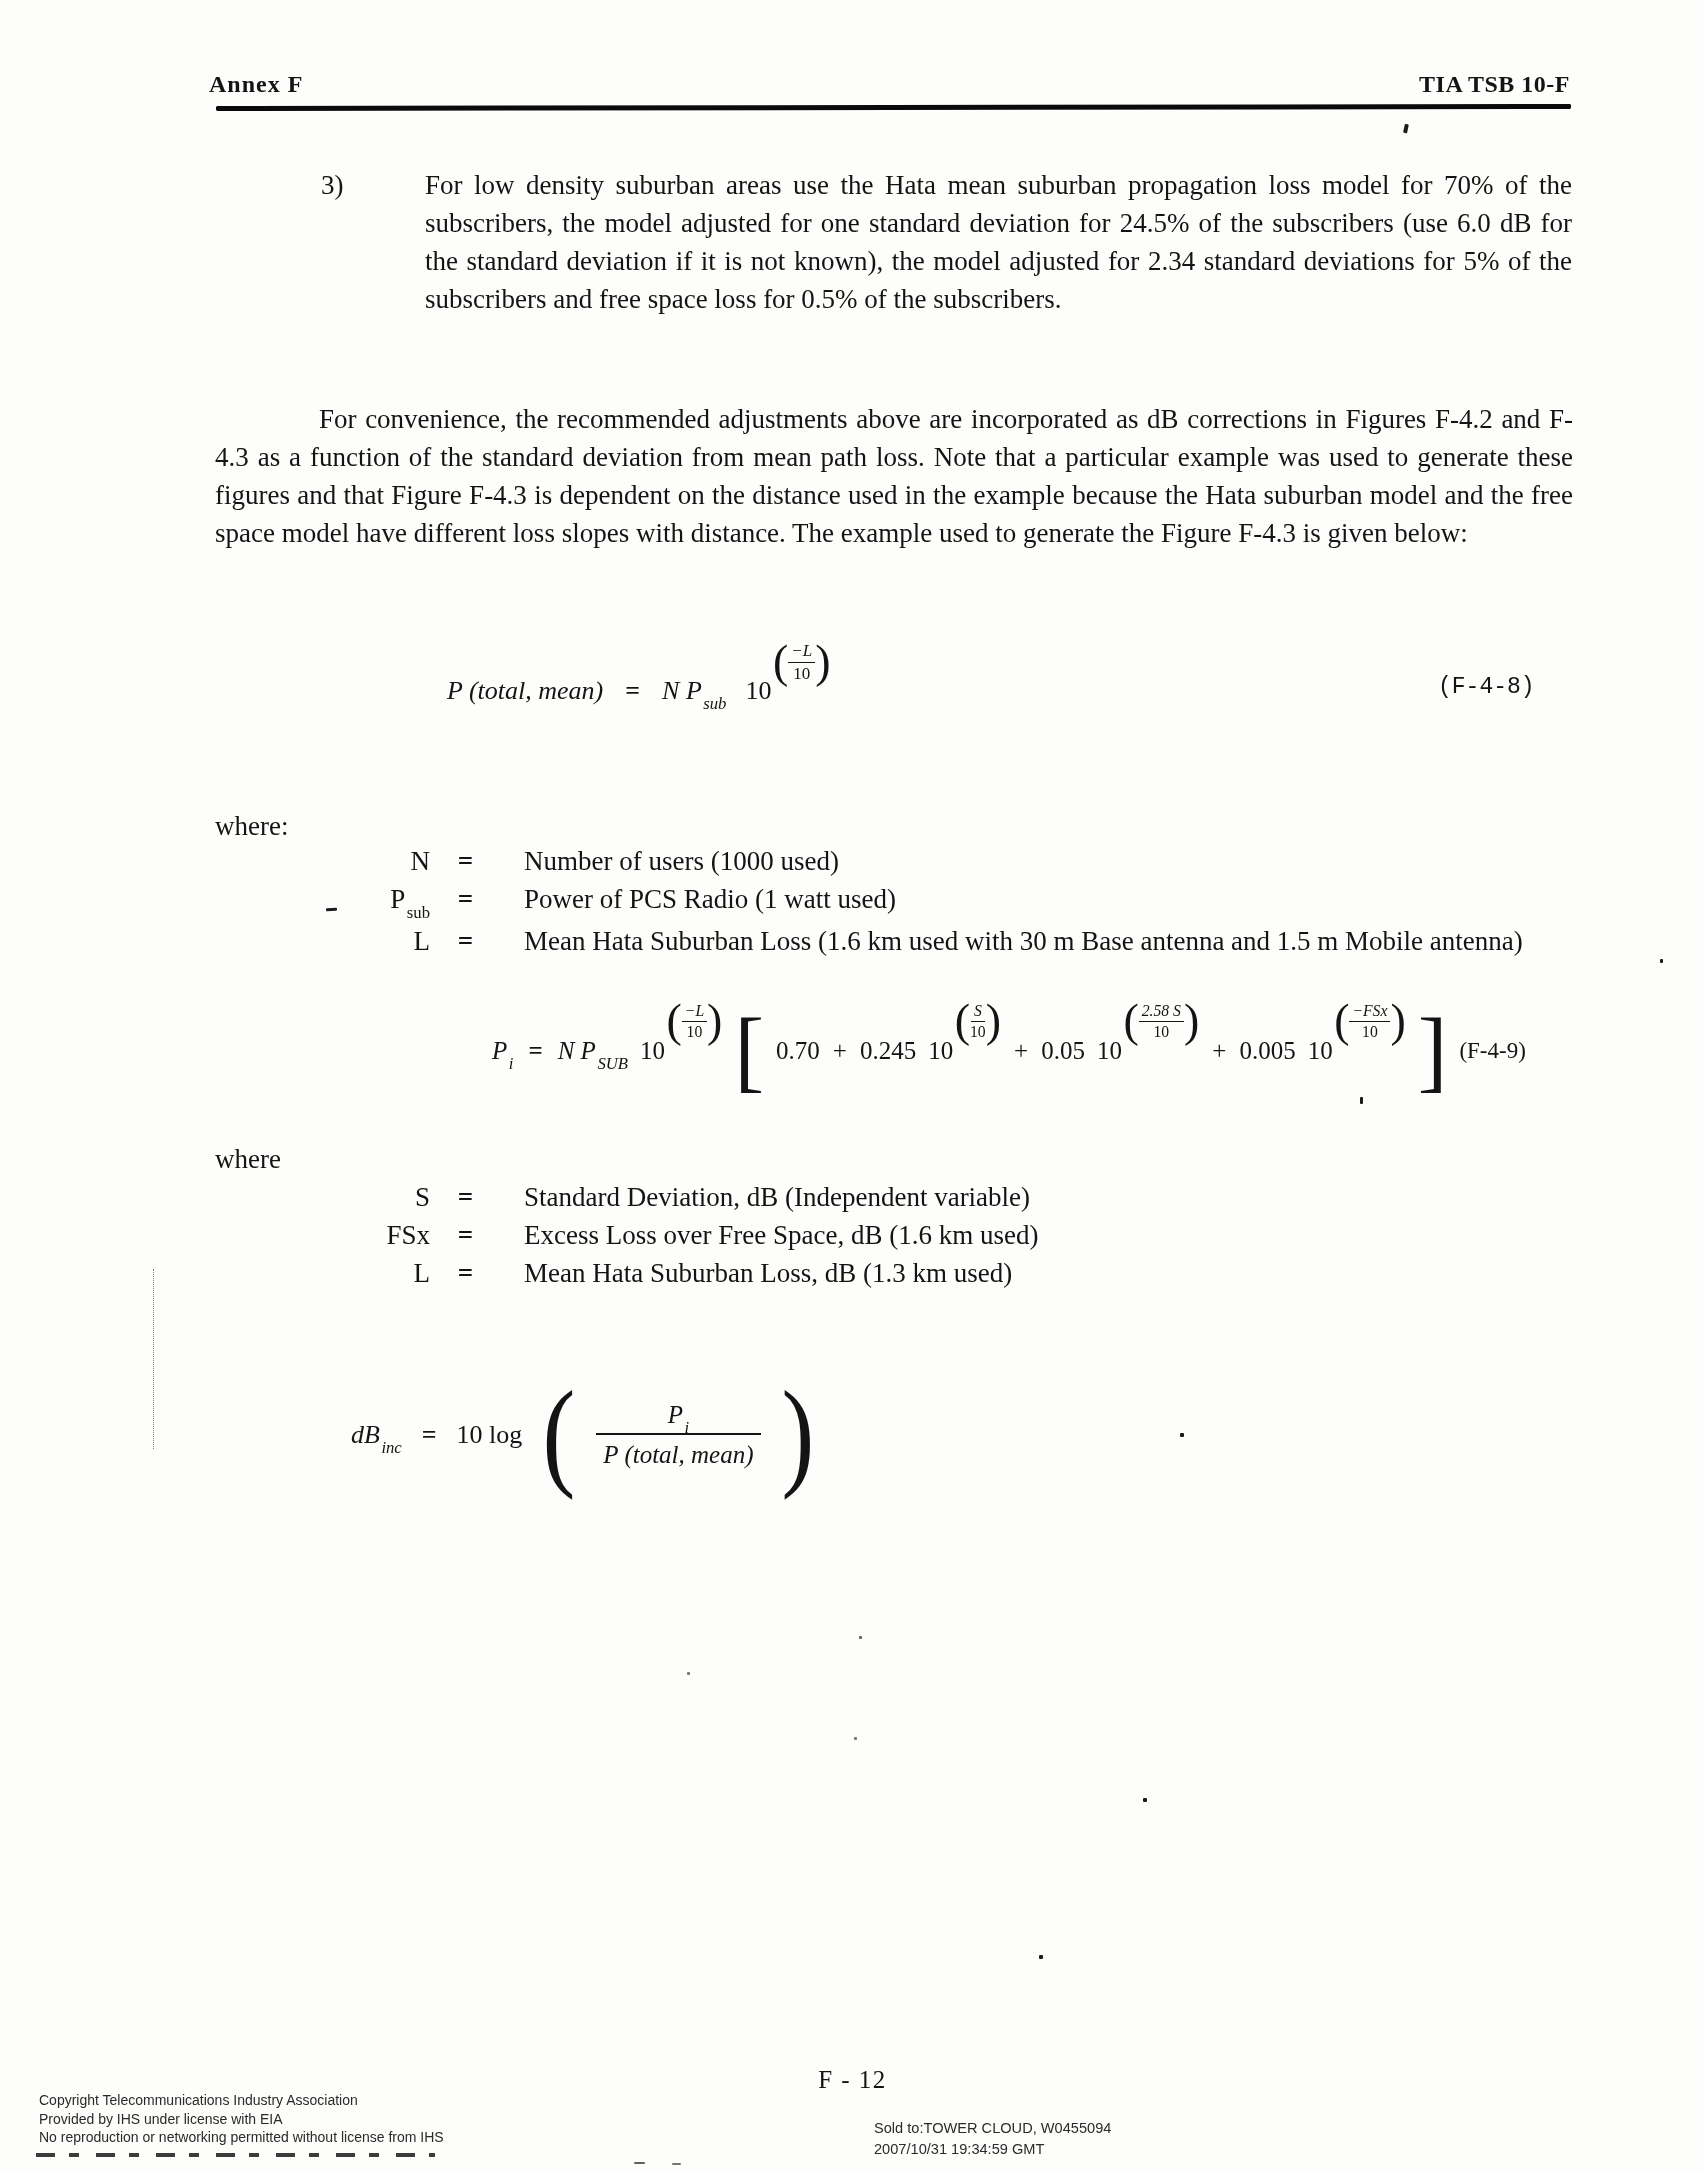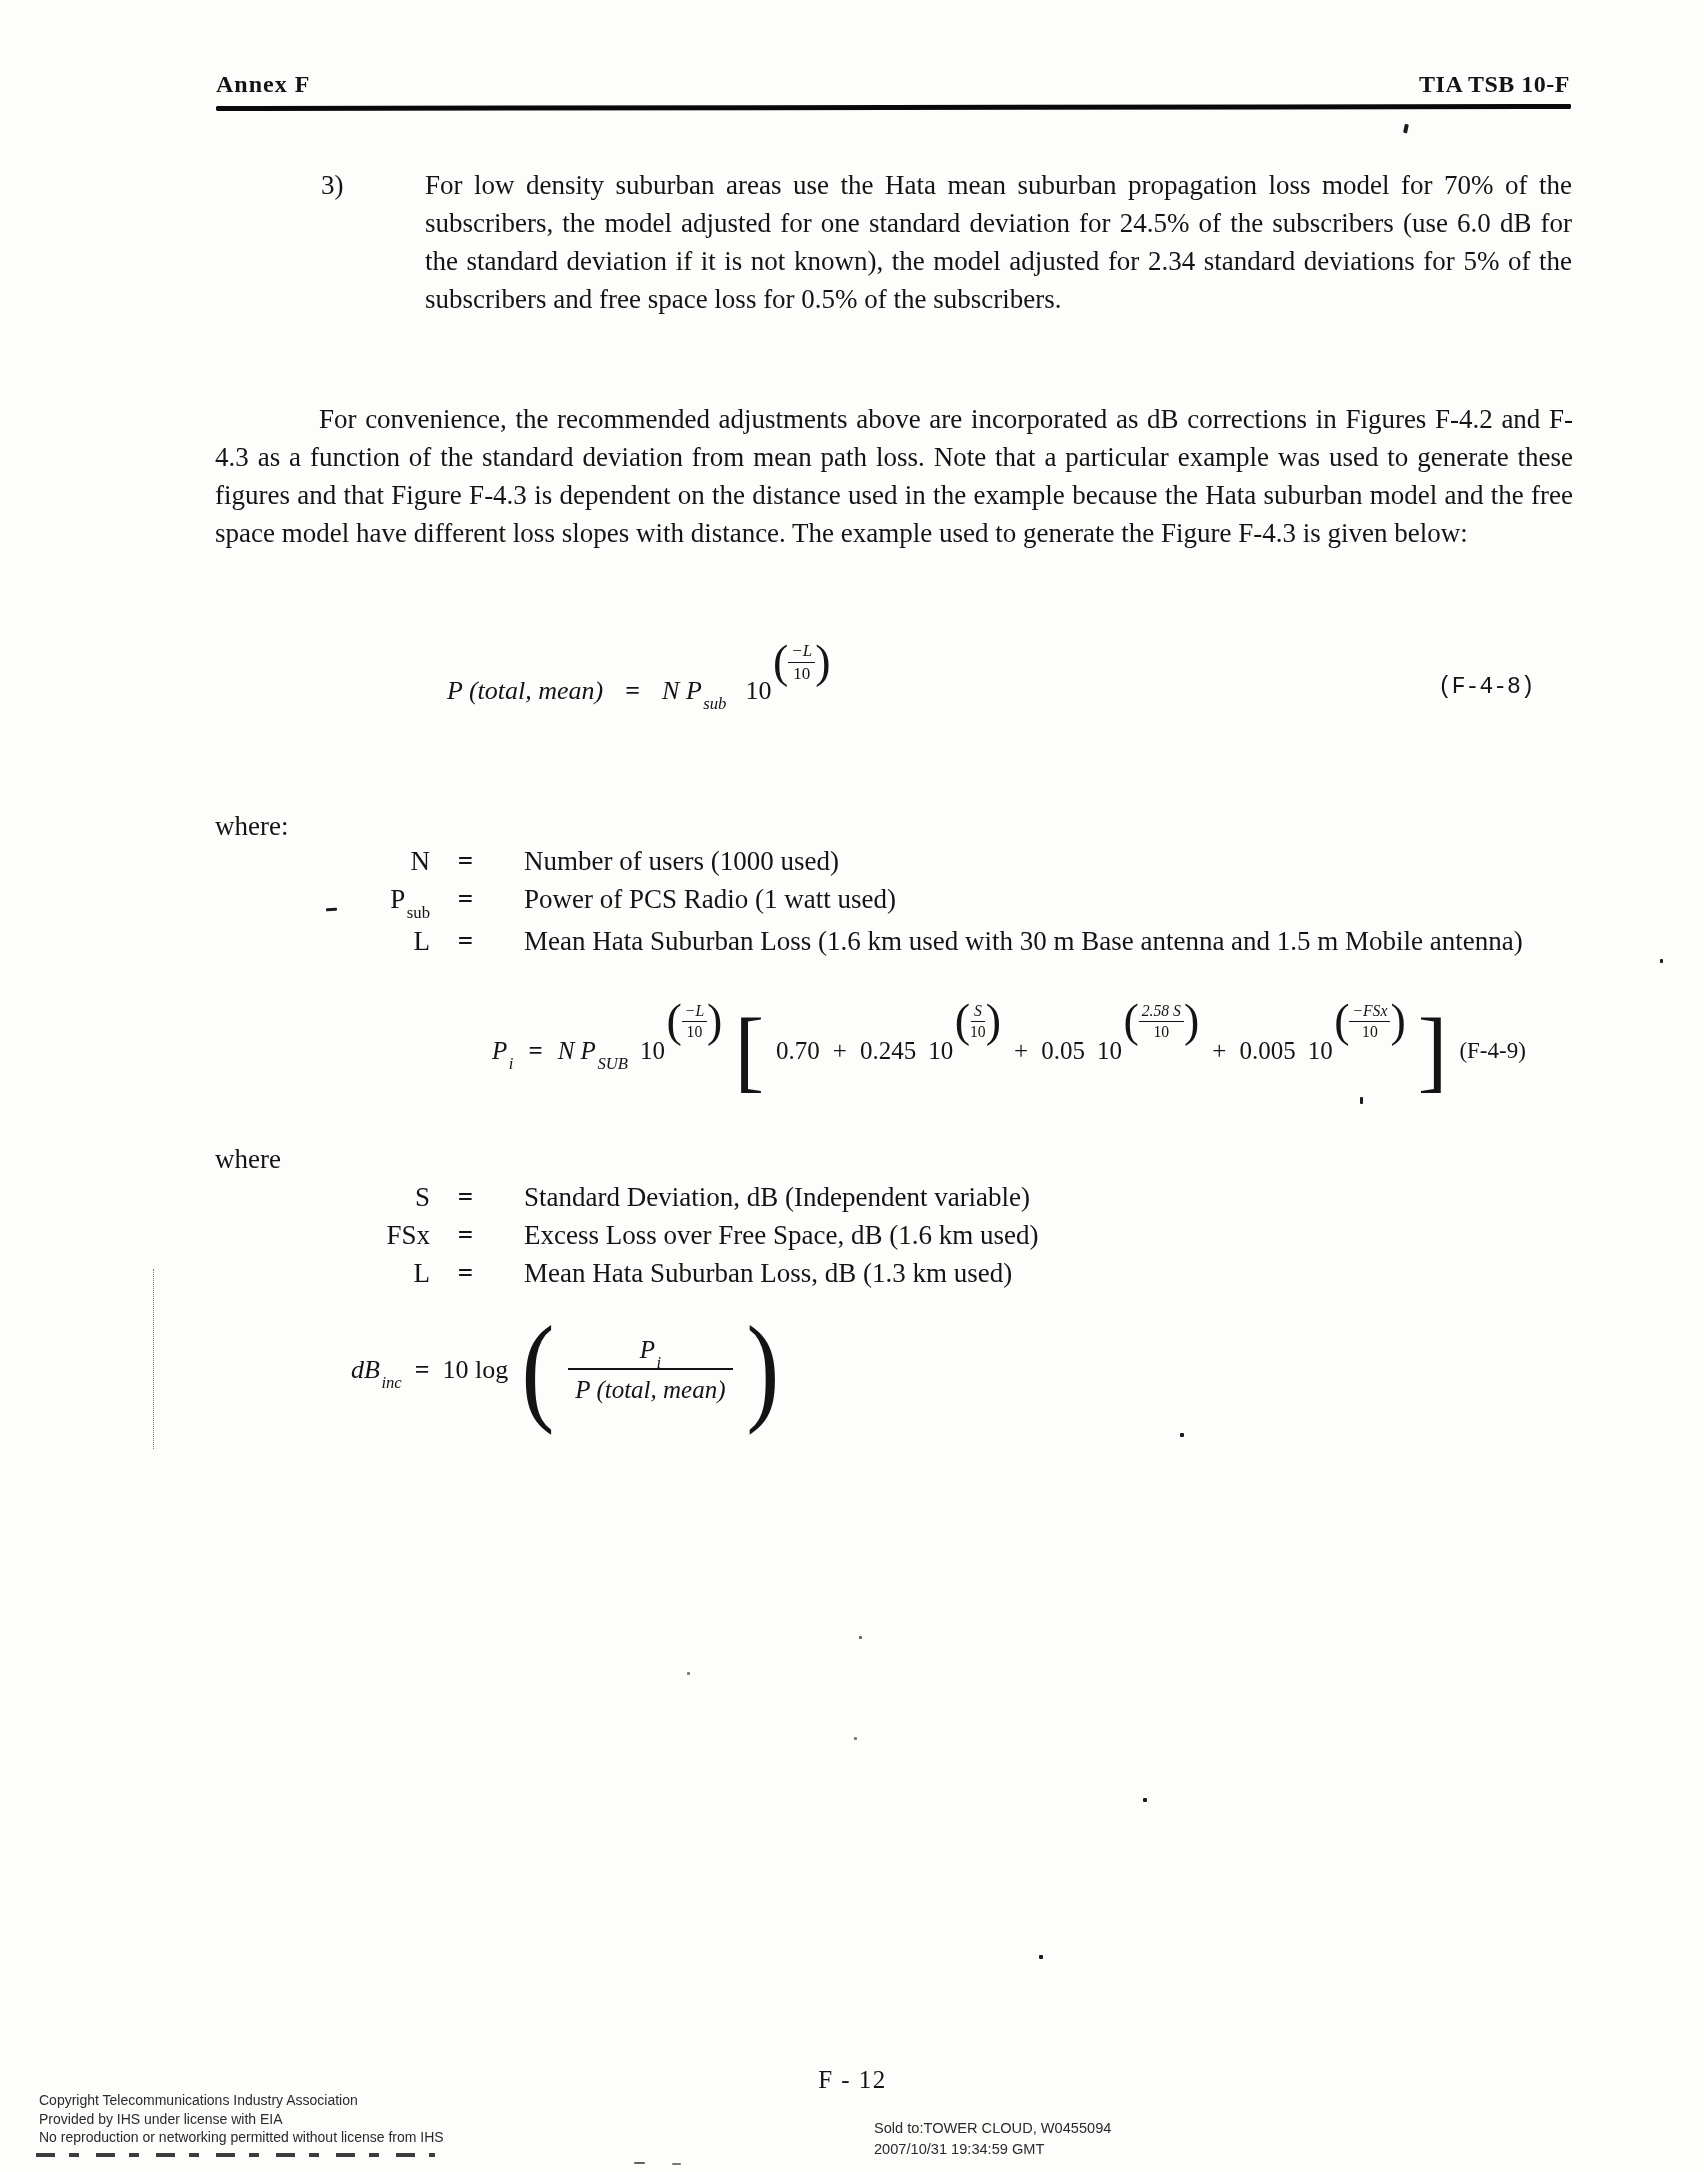--- a/index.html
+++ b/index.html
@@ -6,21 +6,21 @@
   .page {
     position:relative;
     width:1705px; height:2172px;
     background:#fdfdfb;
     color:#141414;
     font-family:"Liberation Serif", serif;
     overflow:hidden;
   }
   
   .hdr-left {
-    position:absolute; left:216px; top:71px;
+    position:absolute; left:209px; top:71px;
     font-size:24px; font-weight:bold; letter-spacing:1px;
   }
   .hdr-right {
     position:absolute; right:135px; top:71px;
     font-size:24px; font-weight:bold; letter-spacing:0.5px;
   }
   .hdr-rule {
     position:absolute; left:216px; top:105px;
     width:1355px; height:4.5px; background:#0a0a0a;
     transform:rotate(-0.08deg); border-radius:1.5px;
@@ -33,21 +33,21 @@
   .list-num { width:104px; flex:none; }
   .list-text { width:1147px; text-align:justify; }
   .paragraph {
     position:absolute; left:215px; top:400px; width:1358px;
     font-size:27px; line-height:38px; text-align:justify; text-indent:104px;
   }
   
   .equation { position:absolute; display:flex; align-items:center; font-size:26px; line-height:1; }
   .eq-f48 { left:447px; top:648px; height:86px; gap:19px; }
   .eq-f49 { left:492px; top:991px; height:119px; gap:12px; font-size:25px; }
-  .eq-db  { left:351px; top:1301px; height:137px; gap:10px; }
+  .eq-db  { left:351px; top:1366px; height:137px; gap:17px; }
   .iv { font-style:italic; }
   .sb { font-size:16.7px; font-style:italic; position:relative; top:10px; margin-left:1.5px; }
   .eqs { font-weight:bold; padding:0 3px; }
   .pow { display:inline-flex; align-items:center; }
   .expwrap { display:inline-flex; align-items:center; transform:translateY(-29px); margin-left:1.5px; }
   .epar { font-size:46px; line-height:0.8; font-weight:400; transform:scaleY(1.02); }
   .efrac { display:inline-flex; flex-direction:column; align-items:center; font-size:15.7px; line-height:1.05; }
   .efrac .n { padding:0 3px 2px; border-bottom:1.5px solid #141414; font-style:italic; }
   .efrac .d { padding-top:2px; }
   .eq-f48 .efrac { font-size:17px; }

